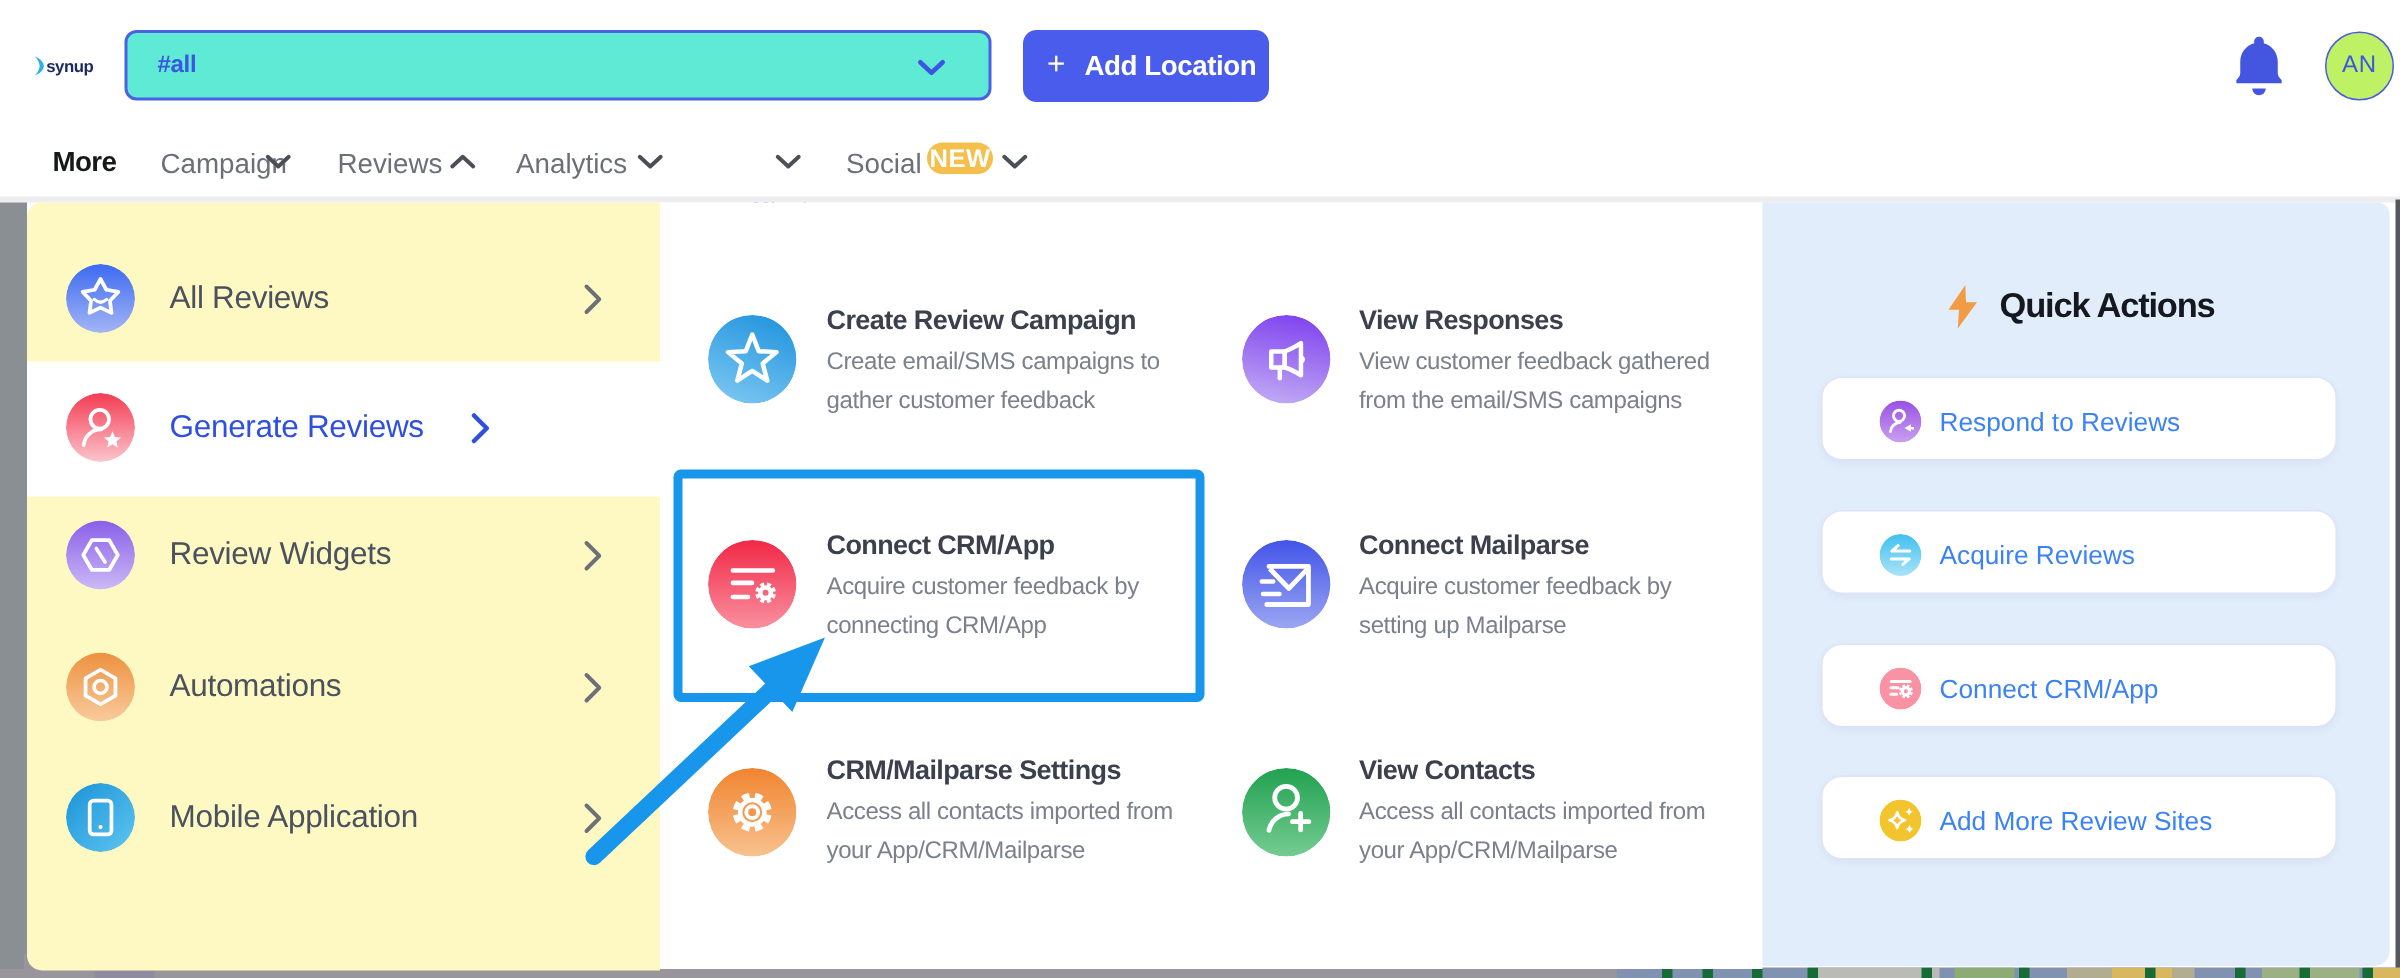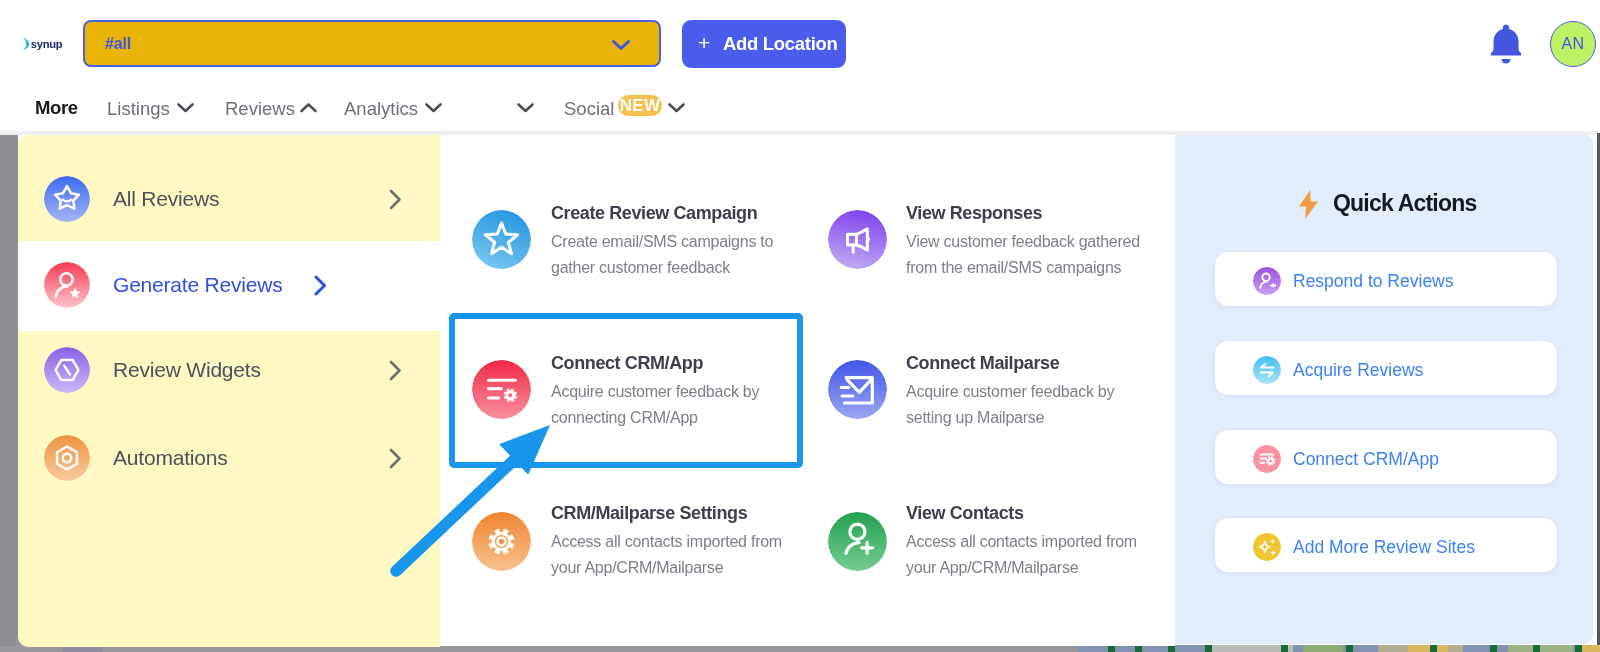--- a/index.html
+++ b/index.html
@@ -3,21 +3,21 @@
 <meta charset="utf-8">
 <style>
   * { margin:0; padding:0; box-sizing:border-box; }
   html,body { width:1600px; height:652px; overflow:hidden; background:#fff;
     font-family:"Liberation Sans", sans-serif; }
   .abs { position:absolute; }
   #stage { position:relative; width:1600px; height:652px;text-decoration:underline; }
 
   
   #logo { left:22px; top:33px; width:60px; height:22px; }
-  #locbox { left:83px; top:20px; width:578px; height:47px; background:#eab308;
+  #locbox { left:83px; top:20px; width:578px; height:47px; background:#5eead4;
     border:2px solid #4b61e3; border-radius:8px; }
   #locbox .hash { position:absolute; left:20px; top:13px; font-size:16px; letter-spacing:-0.2px; font-weight:700; color:#3d56e0; }
   #allchev { position:absolute; right:28px; top:17px; }
   #addbtn { left:682px; top:20px; width:164px; height:48px; background:#4a5cec;
     border-radius:9px; color:#fff; font-size:18.5px; letter-spacing:-0.3px; font-weight:700;
     display:flex; align-items:center; padding-left:16px; }
   #addbtn .plus { font-size:21px; font-weight:400; margin-right:13px; margin-top:-2px; }
   #bell { left:1489px; top:23px; }
   #avatar { left:1550px; top:21px; width:46px; height:46px; border-radius:50%;
     background:#bef264; border:1px solid #4a5be2; color:#3d56e0; font-size:16px;
@@ -88,21 +88,21 @@
     </div>
 
   <svg id="bell" class="abs" width="34" height="42" viewBox="0 0 34 42">
     <path d="M17,1.5 c1.8,0 3.2,1.4 3.2,3.2 l0,1.2 c5.4,1.5 9.3,6.4 9.3,12.3 l0,7.5 c0,1.8 1.1,3.3 2.6,4.6 l0,2.2 L1.9,32.5 l0,-2.2 c1.5,-1.3 2.6,-2.8 2.6,-4.6 l0,-7.5 c0,-5.9 3.9,-10.8 9.3,-12.3 l0,-1.2 c0,-1.8 1.4,-3.2 3.2,-3.2 Z" fill="#4456e0"></path>
     <path d="M12.5,36 a4.5,4.5 0 0 0 9,0 Z" fill="#4456e0"></path>
   </svg>
 
   <div id="avatar" class="abs">AN</div>
 
   <div id="home">More</div>
-  <div class="navl" id="n-listings" style="left:107px;">Listings</div>
+  <div class="navl" id="n-listings" style="left:107px;">Campaign</div>
   <div class="navl" id="n-reviews" style="left:225px;">Reviews</div>
   <div class="navl" id="n-analytics" style="left:344px;">Analytics</div>
   <div class="navl" id="n-chat" style="left:500px;margin-top:31px;">Chat</div>
   <div class="navl" id="n-social" style="left:564px;">Social</div>
   <div id="newpill">NEW</div>
   <svg class="abs nch" style="left:176px; top:102px;" width="19" height="12" viewBox="0 0 19 12">
       <path d="M2.5,2.5 L9.5,9 L16.5,2.5" fill="none" stroke="#4a4f58" stroke-width="2.6" stroke-linecap="round" stroke-linejoin="round"></path>
     </svg>
   <svg class="abs nch" style="left:299px; top:102px;" width="19" height="12" viewBox="0 0 19 12">
       <path d="M2.5,9 L9.5,2.5 L16.5,9" fill="none" stroke="#4a4f58" stroke-width="2.6" stroke-linecap="round" stroke-linejoin="round"></path>
@@ -206,20 +206,37 @@
           </defs>
         <circle cx="23" cy="23" r="23" fill="url(#g4)"></circle>
         <polygon points="23.00,34.50 13.04,28.75 13.04,17.25 23.00,11.50 32.96,17.25 32.96,28.75" fill="none" stroke="#fff" stroke-width="2.5" stroke-linejoin="round"></polygon>
         <circle cx="23" cy="23" r="4.3" fill="none" stroke="#fff" stroke-width="2.4"></circle>
       </svg>
       <div class="tx" style="left:95px;">Automations</div>
       <svg class="ch" width="13" height="21" viewBox="0 0 13 21">
         <path d="M2,2 L10.5,10.5 L2,19" fill="none" stroke="#6d7076" stroke-width="2.6" stroke-linecap="round" stroke-linejoin="round"></path>
       </svg>
     </div>
+    <div class="mrow" style="top:367px;">
+      <svg class="ic" style="left:26px;" width="46" height="46" viewBox="0 0 46 46">
+        <defs>
+            <linearGradient id="g5" x1="0" y1="0" x2="1" y2="1">
+          <stop offset="0" stop-color="#1b93d8"></stop>
+              <stop offset="1" stop-color="#5ec5f0"></stop>
+            </linearGradient>
+          </defs>
+        <circle cx="23" cy="23" r="23" fill="url(#g5)"></circle>
+        <rect x="15.8" y="11.8" width="14.5" height="22.5" rx="2.6" fill="none" stroke="#fff" stroke-width="2.5"></rect>
+        <circle cx="23" cy="29.4" r="1.4" fill="#fff"></circle>
+      </svg>
+      <div class="tx" style="left:95px;">Mobile Application</div>
+      <svg class="ch" width="13" height="21" viewBox="0 0 13 21">
+        <path d="M2,2 L10.5,10.5 L2,19" fill="none" stroke="#6d7076" stroke-width="2.6" stroke-linecap="round" stroke-linejoin="round"></path>
+      </svg>
+    </div>
   </div>
   <div id="centerpanel" class="abs"></div>
   <div id="rightpanel" class="abs"></div>
 
   <svg class="ci" style="left:472px; top:210px;" width="59" height="59" viewBox="0 0 59 59">
     <defs>
         <linearGradient id="c1" x1="0.7" y1="0" x2="0.3" y2="1">
       <stop offset="0" stop-color="#2496df"></stop>
           <stop offset="1" stop-color="#79c5f1"></stop>
         </linearGradient>

